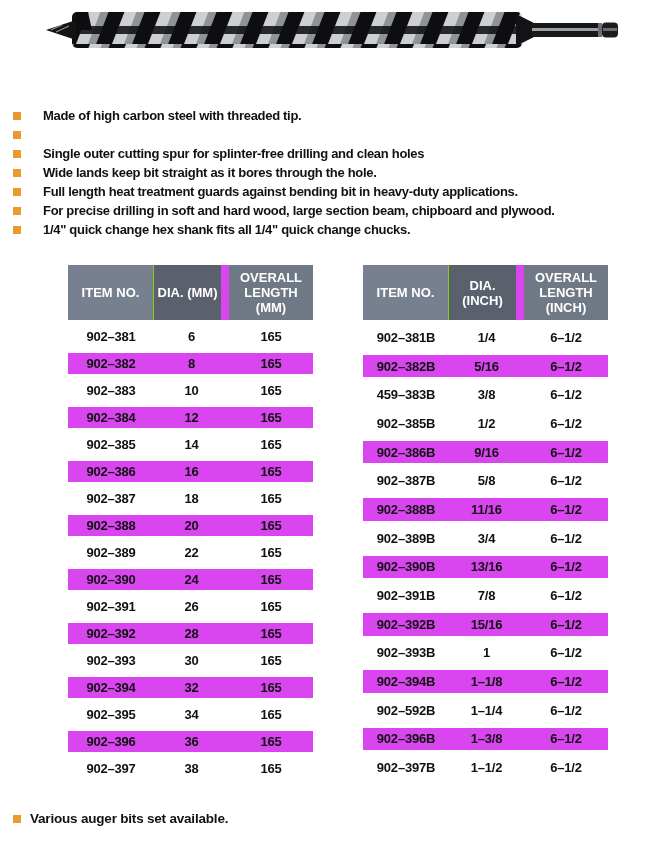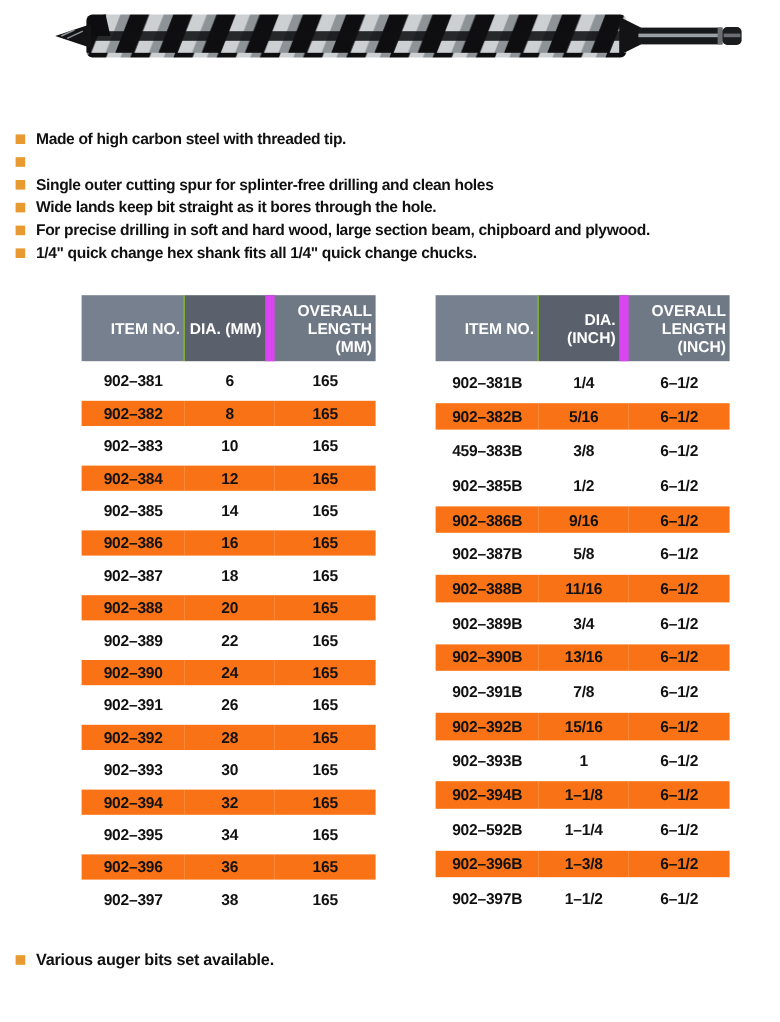--- a/index.html
+++ b/index.html
@@ -10,39 +10,39 @@
     color:#111;
     position:relative;
   }
   .bit-wrap { margin:8px 0 0 46px; height:46px; }
   .features { list-style:none; margin:52px 0 0 13px; }
   .feature { display:flex; align-items:center; height:19px; white-space:nowrap; }
   .bullet {
     width:8px; height:8px; background:#E8992F;
     display:inline-block; margin-right:9px; flex:none;
   }
-  .ftext { font-size:13px; font-weight:bold; letter-spacing:-0.3px; }
+  .ftext { font-size:13px; font-weight:bold; letter-spacing:-0.3px;margin-left:13px; }
   .tables-row { display:flex; gap:50px; margin:20px 0 0 68px; }
   table.spec {
     border-collapse:separate; border-spacing:0 6px;
     table-layout:fixed; width:245px;
   }
   .spec th {
     color:#fff; font-size:13px; font-weight:bold;
-    height:55px; line-height:15px; text-align:right;
+    height:55px; line-height:15px; text-align:center;
     vertical-align:middle; padding:2px 3px;margin-left:44px;
   }
   .spec th.c0 { width:86px; background:#77808E; border-right:1px solid #84cc16; }
   .spec th.c1 { width:75px; background:#5A616C; border-right:8px solid #d946ef; }
   .spec th.c2 { width:84px; background:#6F7885; }
   .spec td {
     font-size:13px; font-weight:bold; height:21px;
     text-align:center; vertical-align:middle; letter-spacing:-0.2px;
   }
-  .spec tr.alt td { background:#f97316; }
+  .spec tr.alt td { background:#d946ef; }
   .footnote { display:flex; align-items:center; margin:26px 0 0 13px; }
   .note-text { font-size:13.5px; font-weight:bold; letter-spacing:-0.2px; }
 </style>
 </head>
 <body>
 
 <div class="page">
 
   <div class="bit-wrap">
     <svg viewBox="0 0 575 44" width="575" height="44" xmlns="http://www.w3.org/2000/svg">
@@ -88,20 +88,24 @@
       <li class="feature">
         <span class="bullet"></span>
         <span class="ftext">Single outer cutting spur for splinter-free drilling and clean holes</span>
       </li>
       <li class="feature">
         <span class="bullet"></span>
         <span class="ftext">Wide lands keep bit straight as it bores through the hole.</span>
       </li>
       <li class="feature">
         <span class="bullet"></span>
+        <span class="ftext">Full length heat treatment guards against bending bit in heavy-duty applications.</span>
+      </li>
+      <li class="feature">
+        <span class="bullet"></span>
         <span class="ftext">For precise drilling in soft and hard wood, large section beam, chipboard and plywood.</span>
       </li>
       <li class="feature">
         <span class="bullet"></span>
         <span class="ftext">1/4" quick change hex shank fits all 1/4" quick change chucks.</span>
       </li>
     </ul>
 
   <div class="tables-row">
     <table class="spec">

